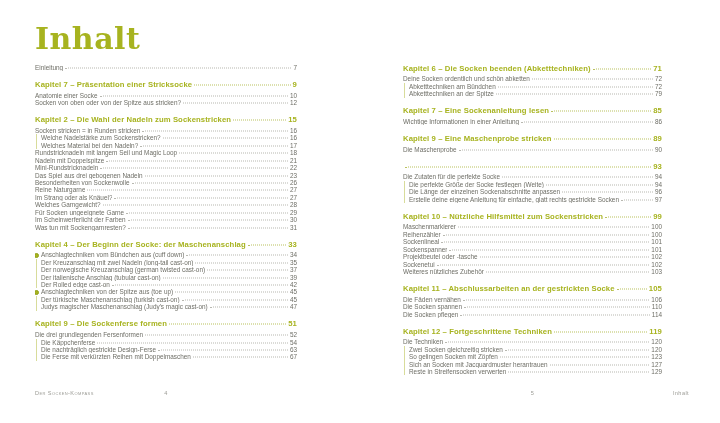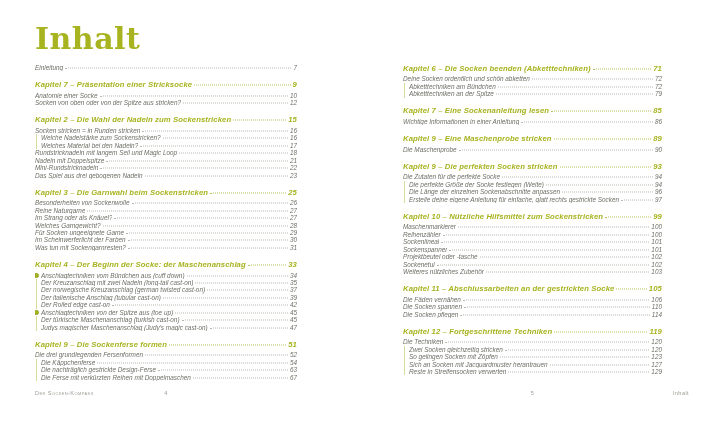--- a/index.html
+++ b/index.html
@@ -19,21 +19,21 @@
   #page-title {
     font-family: "DejaVu Serif", serif;
     font-weight: 800;
     font-size: 30px;
     line-height: 34px;
     letter-spacing: 0.5px;
     color: var(--accent, #a7b31f);
     margin-bottom: 8px;
   }
 
-  .section { width: 100%; font-style: italic; }
+  .section { width: 100%; }
   .row {
     display: flex;
     align-items: baseline;
     white-space: nowrap;
     overflow: hidden;
     width: 100%;
   }
   .entry-row {
     height: 7.45px;
     font-size: 6.4px;
@@ -164,25 +164,20 @@
             <span class="leader"></span>
             <span class="pagenum">22</span>
           </div>
           <div class="row entry-row">
             <span class="label">Das Spiel aus drei gebogenen Nadeln</span>
             <span class="leader"></span>
             <span class="pagenum">23</span>
           </div>
         </div>
         <div class="section">
-          <div class="row heading-row">
-            <span class="label">Kapitel 3 – Die Garnwahl beim Sockenstricken</span>
-            <span class="leader"></span>
-            <span class="pagenum">25</span>
-          </div>
           <div class="row entry-row">
             <span class="label">Besonderheiten von Sockenwolle</span>
             <span class="leader"></span>
             <span class="pagenum">26</span>
           </div>
           <div class="row entry-row">
             <span class="label">Reine Naturgarne</span>
             <span class="leader"></span>
             <span class="pagenum">27</span>
           </div>
@@ -344,21 +339,20 @@
             <span class="pagenum">89</span>
           </div>
           <div class="row entry-row">
             <span class="label">Die Maschenprobe</span>
             <span class="leader"></span>
             <span class="pagenum">90</span>
           </div>
         </div>
         <div class="section">
           <div class="row heading-row">
-            <span class="label">Kapitel 9 – Die perfekten Socken stricken</span>
             <span class="leader"></span>
             <span class="pagenum">93</span>
           </div>
           <div class="row entry-row">
             <span class="label">Die Zutaten für die perfekte Socke</span>
             <span class="leader"></span>
             <span class="pagenum">94</span>
           </div>
           <div class="row entry-row">
             <span class="marker-cell marker-bar"></span>

